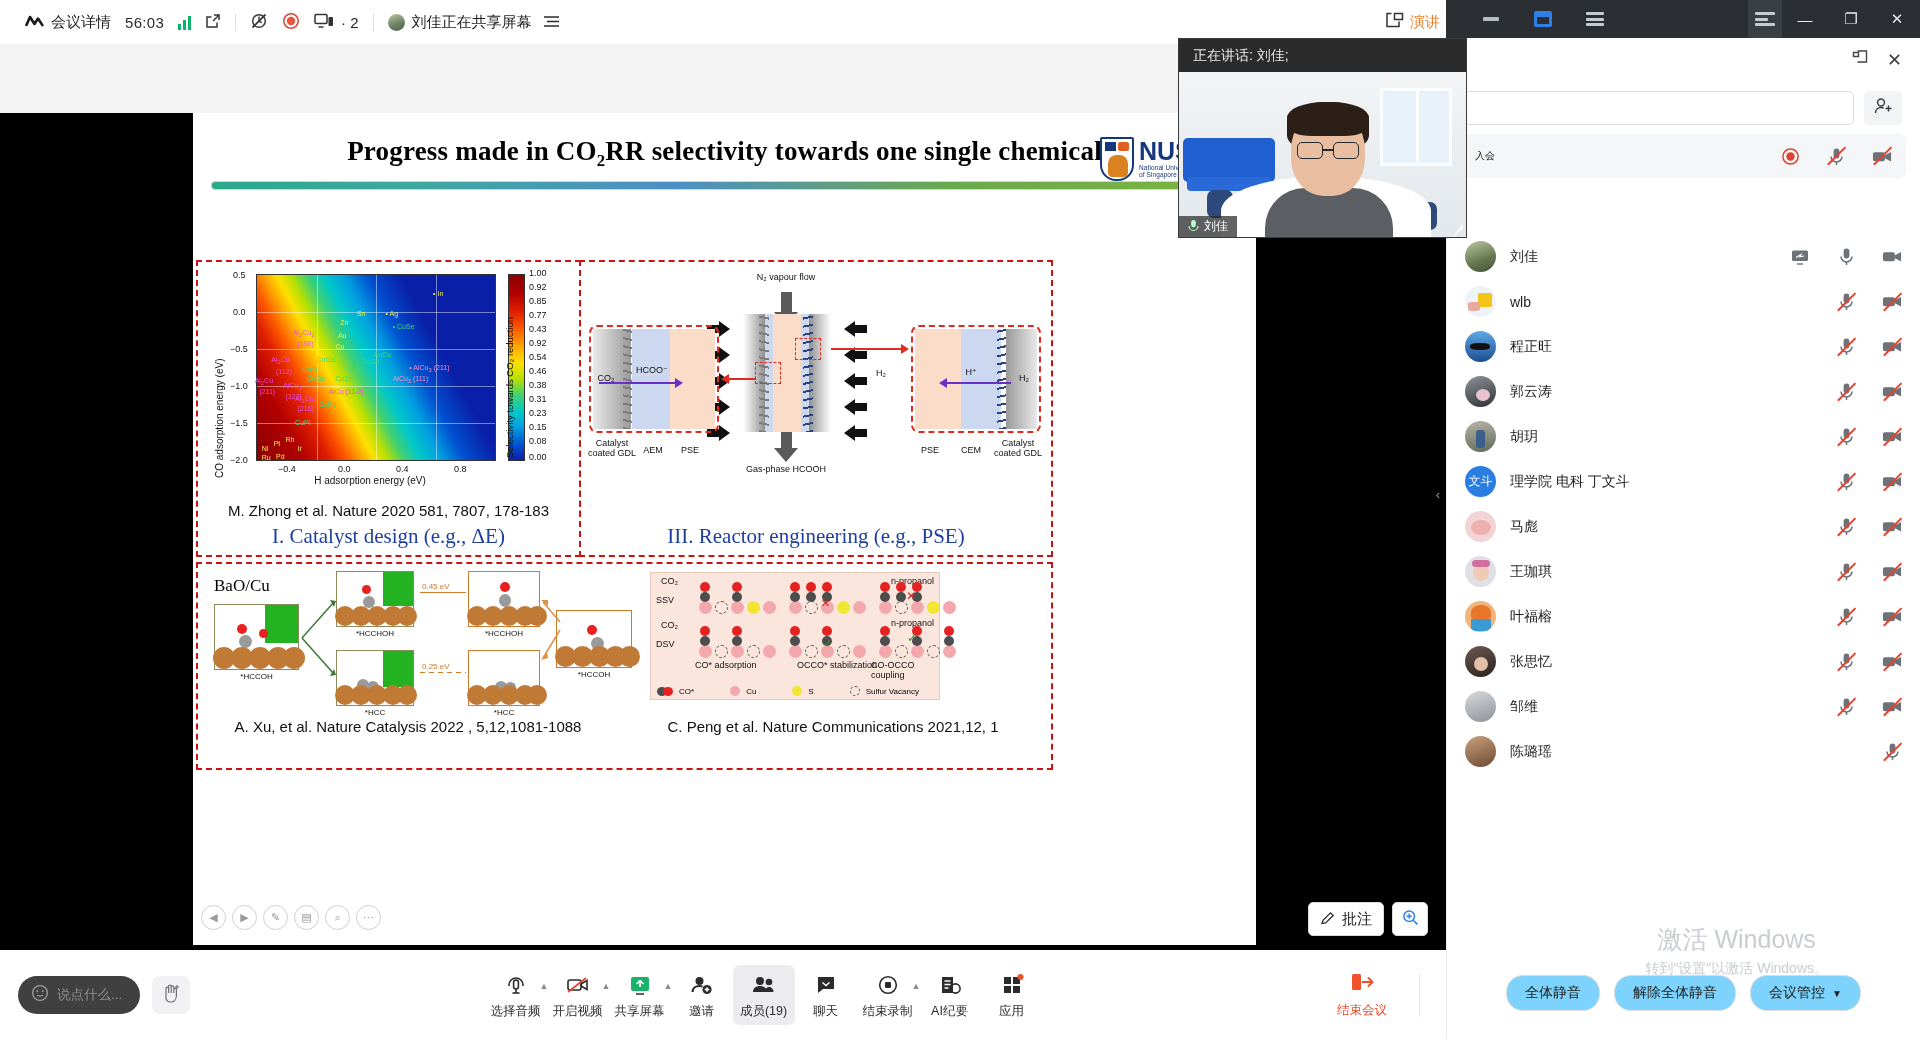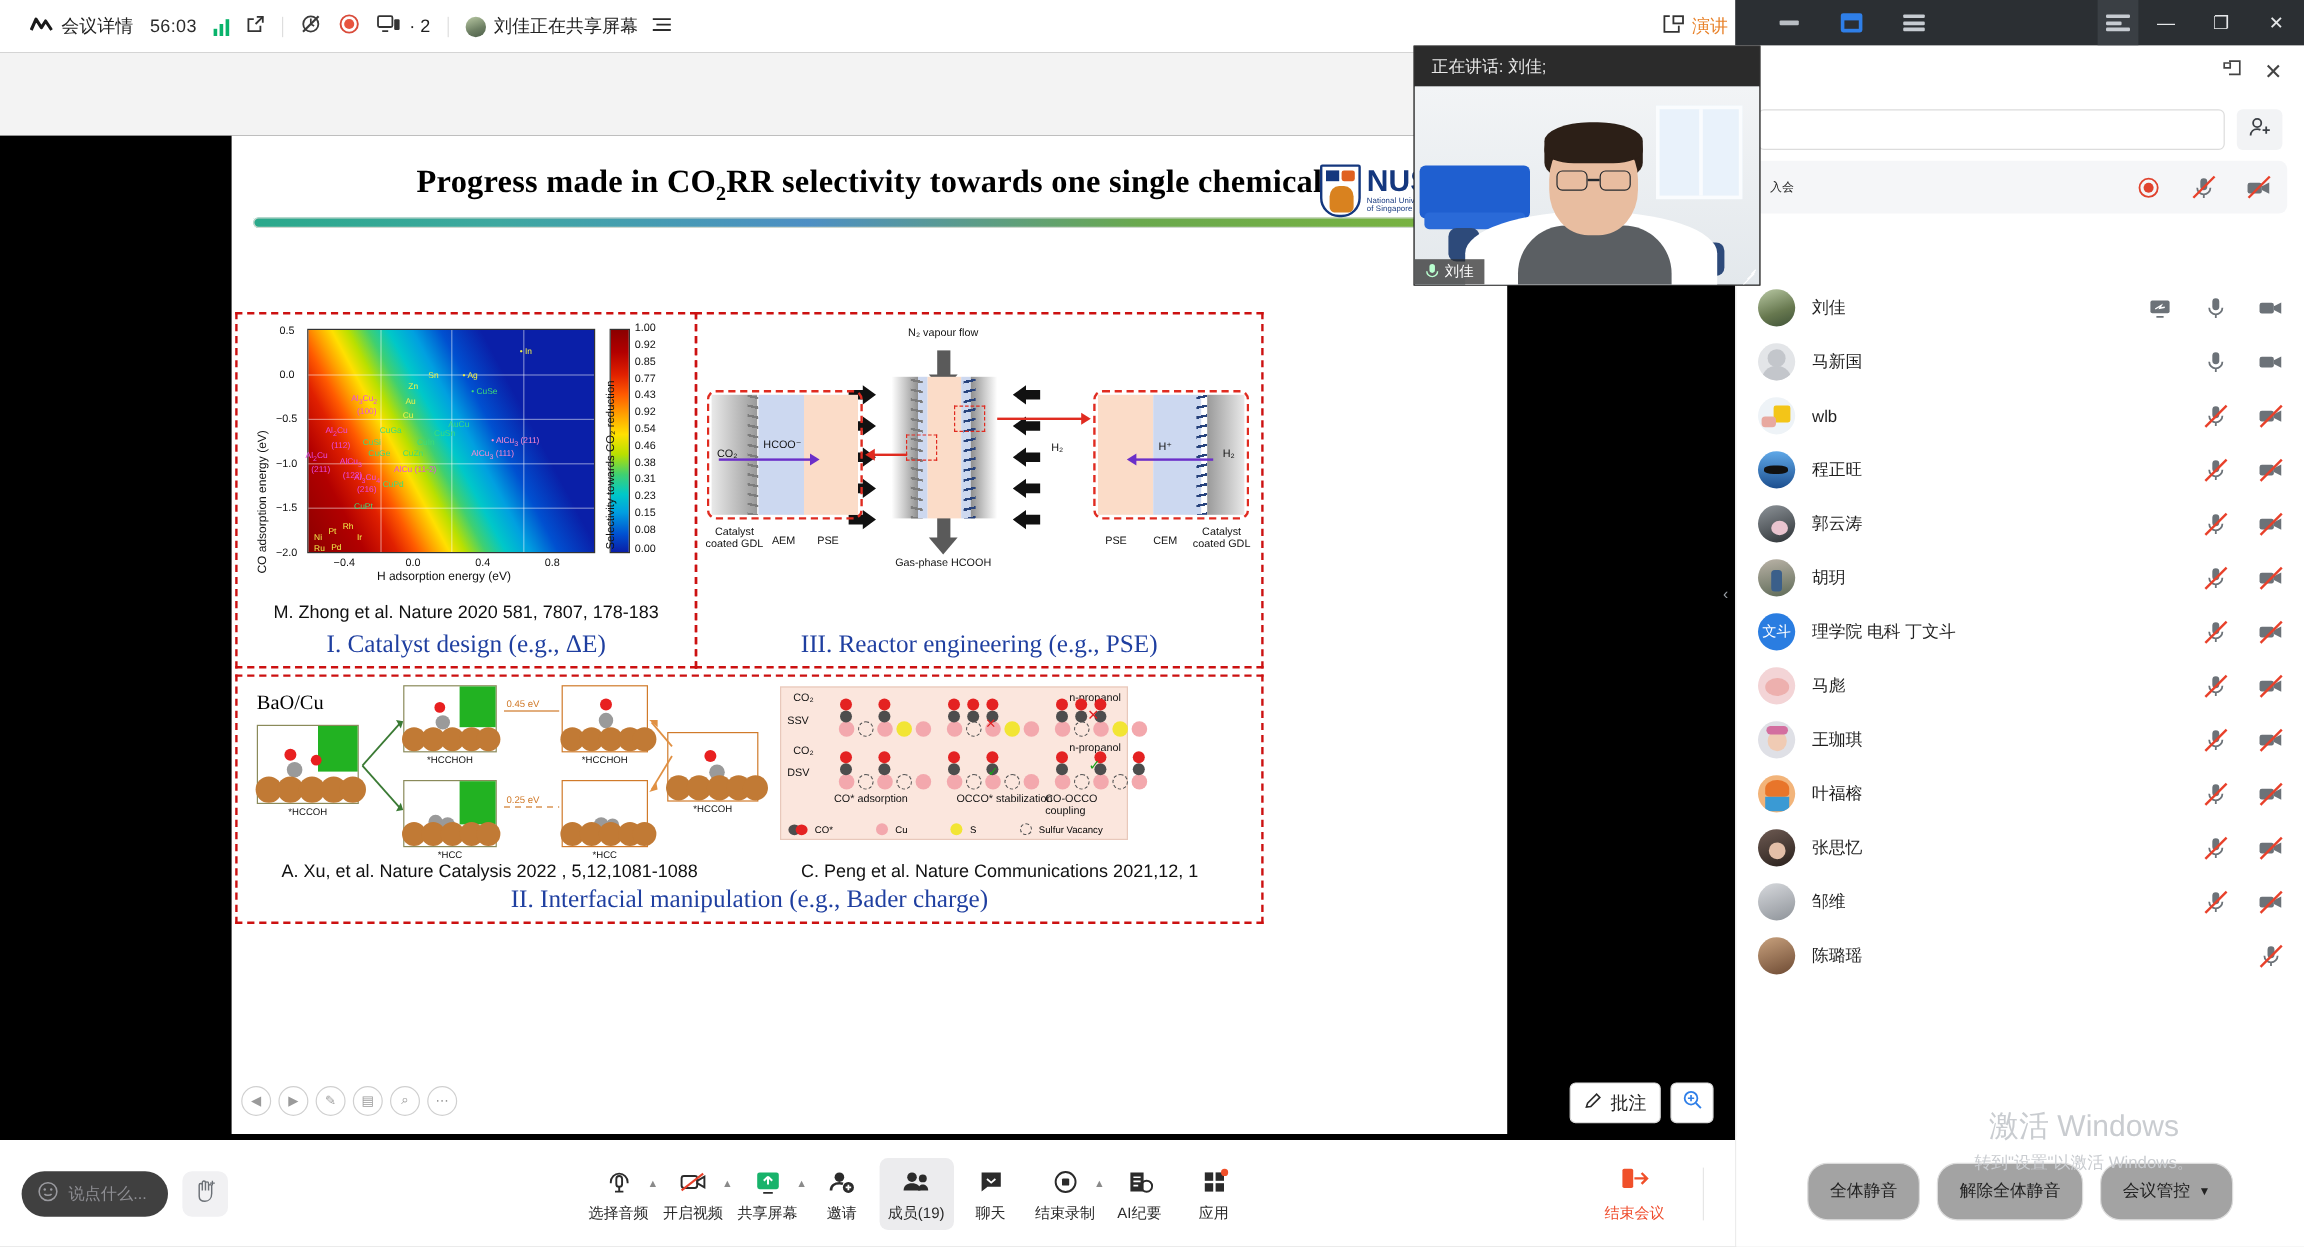--- a/index.html
+++ b/index.html
@@ -167,21 +167,21 @@
   .plist { position:absolute; left:0; right:0; top:196px; bottom:92px; overflow:hidden; }
   .prow { height:45px; display:flex; align-items:center; padding:0 18px 0 18px; gap:14px;}
   .pavatar { width:31px; height:31px; border-radius:50%; flex:none; background:#dfe1e5; overflow:hidden; position:relative;}
   .pname { font-size:14px; color:#1f1f1f; }
   .pright { margin-left:auto; display:flex; align-items:center; gap:26px;}
   .ico-wrap { width:20px; height:20px; display:flex; align-items:center; justify-content:center; position:relative;}
   .slashed:after { content:""; position:absolute; left:-2px; top:9px; width:25px; height:1.6px;
      background:#e8402a; transform:rotate(-45deg); }
   #rp-footer { position:absolute; left:0; right:0; bottom:0; height:92px; display:flex;
      align-items:center; justify-content:center; gap:14px; background:#fff; }
-  .footbtn { height:48px; border:1px solid #dcdcdc; border-radius:17px; background:#a3a3a3;
+  .footbtn { height:36px; border:1px solid #dcdcdc; border-radius:17px; background:#7dd3fc;
      display:flex; align-items:center; justify-content:center; padding:0 18px; font-size:14px; color:#222;}
 
   
   #selfvideo { position:absolute; right:453px; top:38px; width:289px; height:200px; background:#1d1d1d;
      border:1px solid #3a3a3a; z-index:30; }
   #sv-head { height:33px; background:#2b2b2b; color:#e8e8e8; font-size:14px; display:flex; align-items:center; padding-left:14px;}
   #sv-body { position:absolute; left:0; right:0; top:33px; bottom:0; overflow:hidden;
      background:linear-gradient(175deg,#e9ecef 0%,#dfe4ea 40%,#cfd6dd 100%); }
   .room-wall { position:absolute; inset:0; background:linear-gradient(180deg,#f2f4f6,#e3e8ec); }
   .room-window { position:absolute; right:14px; top:16px; width:72px; height:78px; background:#e9f2fb;
@@ -723,21 +723,20 @@
           <span>Cu</span>
           <span style="display:inline-block;width:10px;height:10px;border-radius:50%;background:#f2e534;margin-left:30px"></span>
           <span>S</span>
           <span style="display:inline-block;width:10px;height:10px;border-radius:50%;border:1.2px dashed #555;margin-left:30px"></span>
           <span>Sulfur Vacancy</span>
         </div>
       </div>
 
       <div class="panel-ref" style="top:154px;left:0;width:420px;">A. Xu, et al. Nature Catalysis 2022 , 5,12,1081-1088</div>
       <div class="panel-ref" style="top:154px;left:420px;width:430px;">C. Peng et al. Nature Communications 2021,12, 1</div>
-      <div class="panel-cap">II. Interfacial manipulation (e.g., Bader charge)</div>
     </div>
 
     <div id="slidetools">
       <span class="stbtn">◀</span>
       <span class="stbtn">▶</span>
       <span class="stbtn">✎</span>
       <span class="stbtn">▤</span>
       <span class="stbtn">⌕</span>
       <span class="stbtn">⋯</span>
     </div>
@@ -970,42 +969,20 @@
         </span>
         <span class="ico-wrap">
           <svg width="21" height="15" viewBox="0 0 21 15">
               <rect x="1" y="3" width="12.5" height="9.5" rx="2" fill="#6c7278"></rect>
               <path d="M13.5 6.2 L20 2.8v10l-6.5-3.4z" fill="#6c7278"></path>
             </svg>
         </span>
       </span>
     </div>
 
-    <div class="prow">
-      <span class="pavatar" style="background:#e3e5e8">
-          <span style="position:absolute;left:8px;top:5px;width:15px;height:15px;border-radius:50%;background:#c3c6cb"></span>
-          <span style="position:absolute;left:3px;top:19px;width:25px;height:16px;border-radius:12px 12px 0 0;background:#c3c6cb"></span>
-        </span>
-      <span class="pname">马新国</span>
-      <span class="pright">
-        <span class="ico-wrap">
-          <svg width="15" height="19" viewBox="0 0 15 19">
-              <rect x="4.6" y="1.5" width="5.8" height="10" rx="2.9" fill="#6c7278"></rect>
-              <path d="M2 9.5a5.5 5.5 0 0 0 11 0" stroke="#6c7278" stroke-width="1.5" fill="none"></path>
-              <path d="M7.5 15v3" stroke="#6c7278" stroke-width="1.5"></path>
-            </svg>
-        </span>
-        <span class="ico-wrap">
-          <svg width="21" height="15" viewBox="0 0 21 15">
-              <rect x="1" y="3" width="12.5" height="9.5" rx="2" fill="#6c7278"></rect>
-              <path d="M13.5 6.2 L20 2.8v10l-6.5-3.4z" fill="#6c7278"></path>
-            </svg>
-        </span>
-      </span>
-    </div>
 
     <div class="prow">
       <span class="pavatar" style="background:#eef3f7">
           <span style="position:absolute;left:13px;top:7px;width:14px;height:14px;background:#f3c518;border-radius:2px"></span>
           <span style="position:absolute;left:3px;top:16px;width:12px;height:9px;background:#e8a9a0;border-radius:3px"></span>
         </span>
       <span class="pname">wlb</span>
       <span class="pright">
         <span class="ico-wrap slashed">
           <svg width="15" height="19" viewBox="0 0 15 19">

